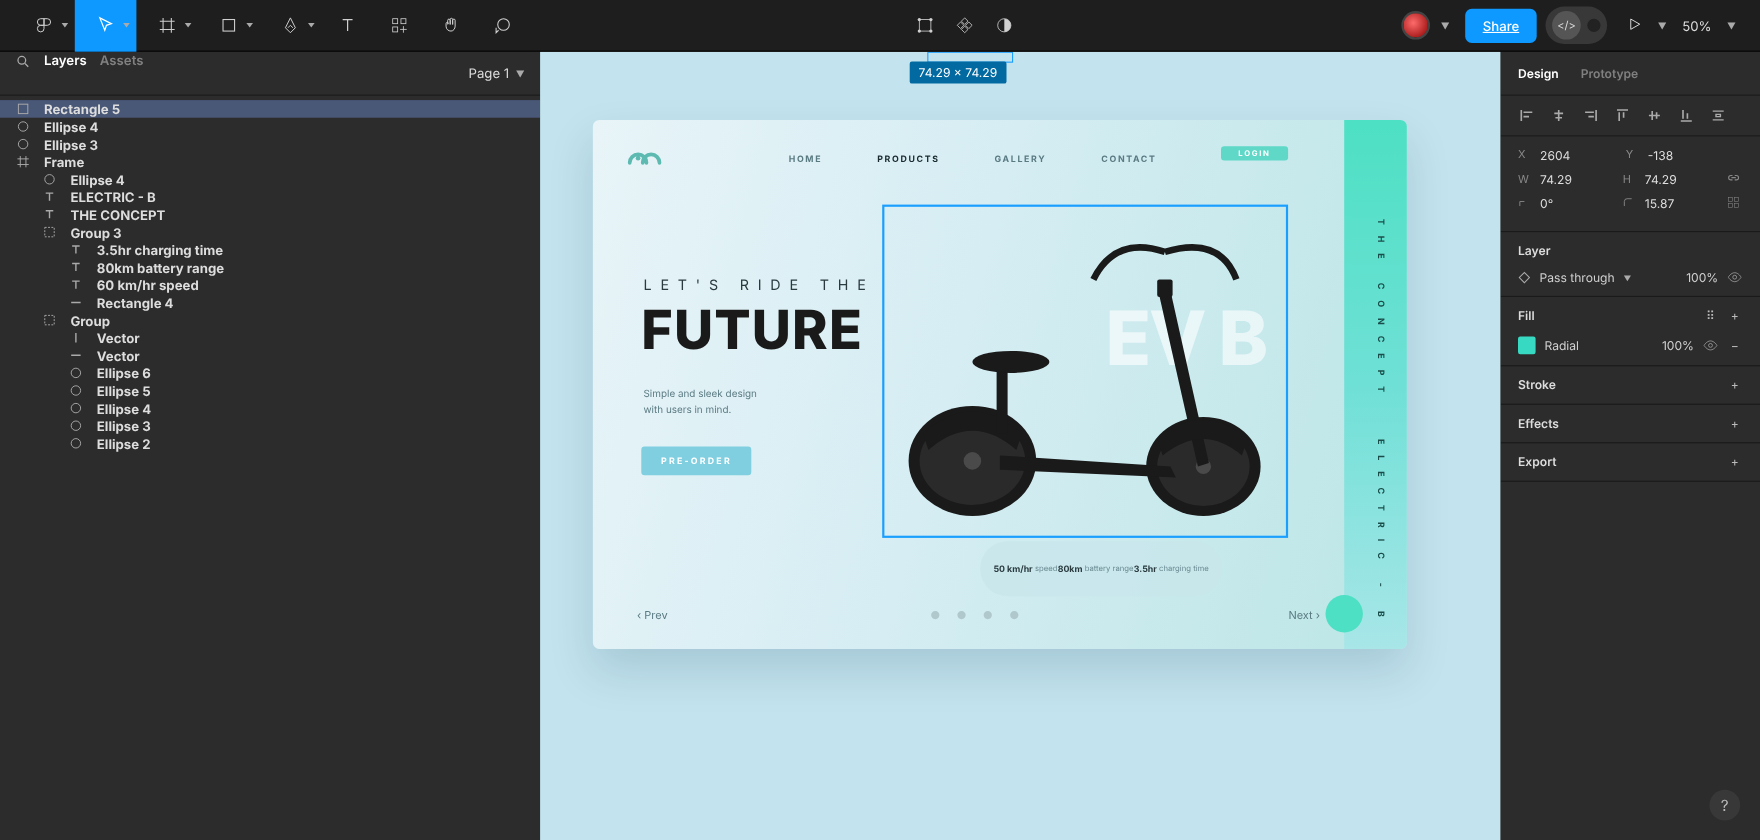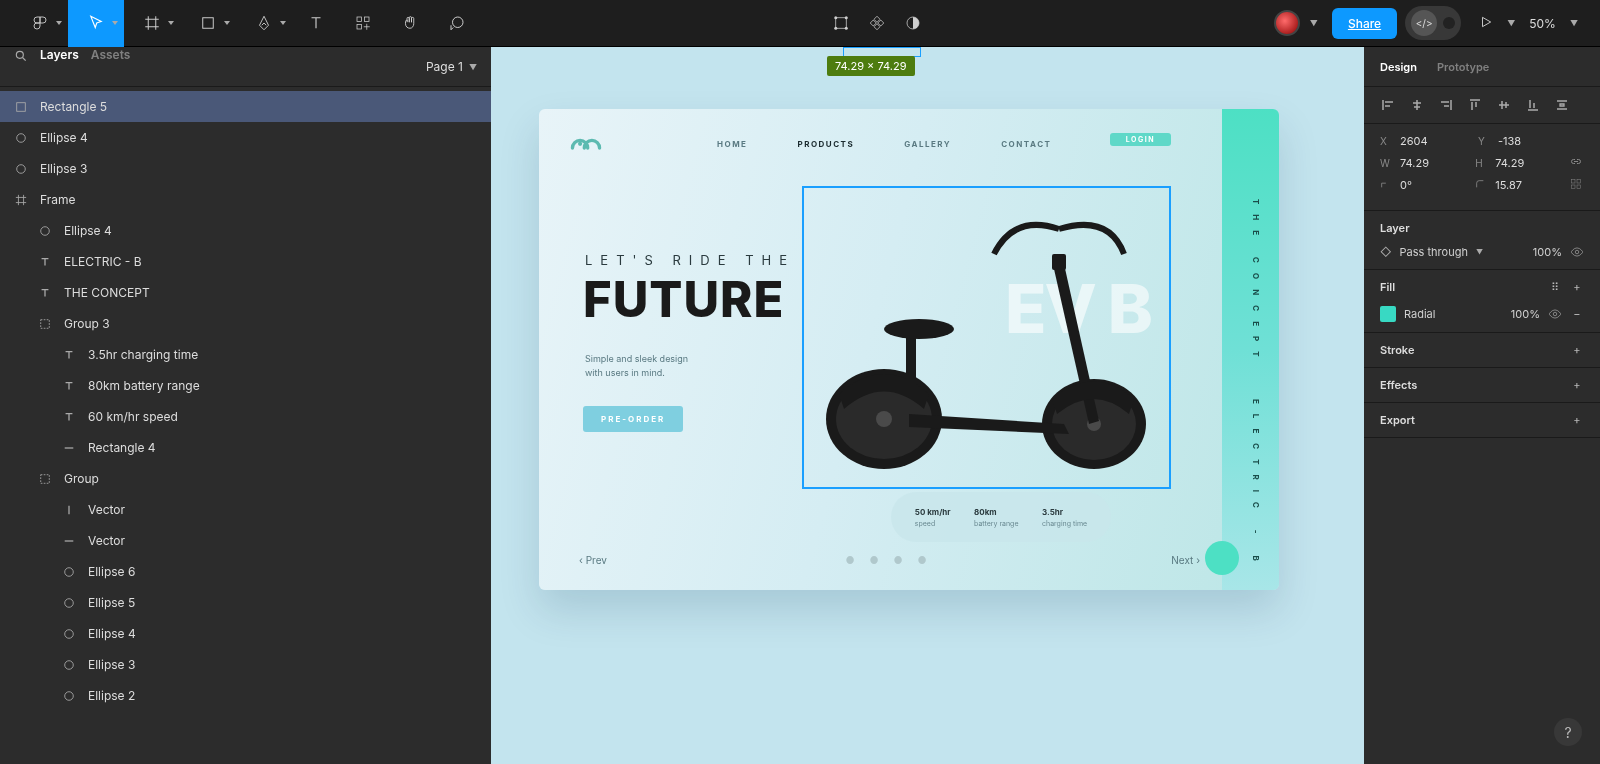--- a/index.html
+++ b/index.html
@@ -105,27 +105,28 @@
   .lp-header .search-ic { width: 14px; height: 14px; color: #aaa; }
   .lp-tab { font-size: 12px; font-weight: 600; cursor: pointer; }
   .lp-tab.active { color: #fff; }
   .lp-tab.inactive { color: #808080; }
   .lp-header-spacer { flex: 1; }
   .lp-page { font-size: 12px; color: #ddd; display: flex; align-items: center; gap: 6px; }
   .lp-page .chev { font-size: 8px; color: #aaa; }
 
   .lp-list { flex: 1 1 auto; overflow-y: auto; padding: 4px 0; }
   .layer-row {
-    height: 31px;
+    height: 16px;
     display: flex; align-items: center;
     padding-left: 14px;
     gap: 12px;
     font-size: 12px;
     color: #ddd;
     cursor: pointer;
+    font-weight: bold;
   }
   .layer-row.selected { background: var(--bg-selected); }
   .layer-indent-1 { padding-left: 38px; }
   .layer-indent-2 { padding-left: 62px; }
   .layer-ic { width: 14px; height: 14px; display: flex; align-items: center; justify-content: center; flex: 0 0 14px; color: #aaa; }
   .layer-label { white-space: nowrap; }
 
   
   .canvas-wrap {
     flex: 1 1 auto;
@@ -136,21 +137,21 @@
   
   .sel-box {
     position: absolute;
     top: 0; left: 352px;
     width: 78px; height: 10px;
     border: 1.5px solid #1a9fff;
   }
   .sel-label {
     position: absolute;
     top: 9px; left: 336px;
-    background: #4d7c0f;
+    background: #0369a1;
     color: #fff;
     font-size: 11px;
     padding: 3px 8px;
     border-radius: 2px;
   }
 
   .artboard {
     position: absolute;
     top: 62px; left: 48px;
     width: 740px; height: 481px;
@@ -241,21 +242,21 @@
   }
   .ab-specs {
     position: absolute;
     left: 352px; top: 383px;
     width: 220px; height: 50px;
     background: rgba(200,230,235,0.8);
     border-radius: 25px;
     display: flex; align-items: center; justify-content: space-around;
     padding: 0 12px;
   }
-  .ab-spec { display: flex; flex-direction: column; gap: 2px; }
+  .ab-spec { display: flex; flex-direction: row; gap: 2px; }
   .ab-spec-v { font-size: 8px; font-weight: 700; color: #2a3a3e; }
   .ab-spec-l { font-size: 7px; color: #6a8a92; }
   .ab-nav-bottom {
     position: absolute;
     bottom: 24px; left: 40px; right: 79px;
     display: flex; align-items: center;
     font-size: 10px; color: #5a7a82;
   }
   .ab-nav-bottom .dots { flex: 1; text-align: center; letter-spacing: 6px; color: #b0c8cc; }
   .ab-nav-bottom .next { margin-left: auto; }

